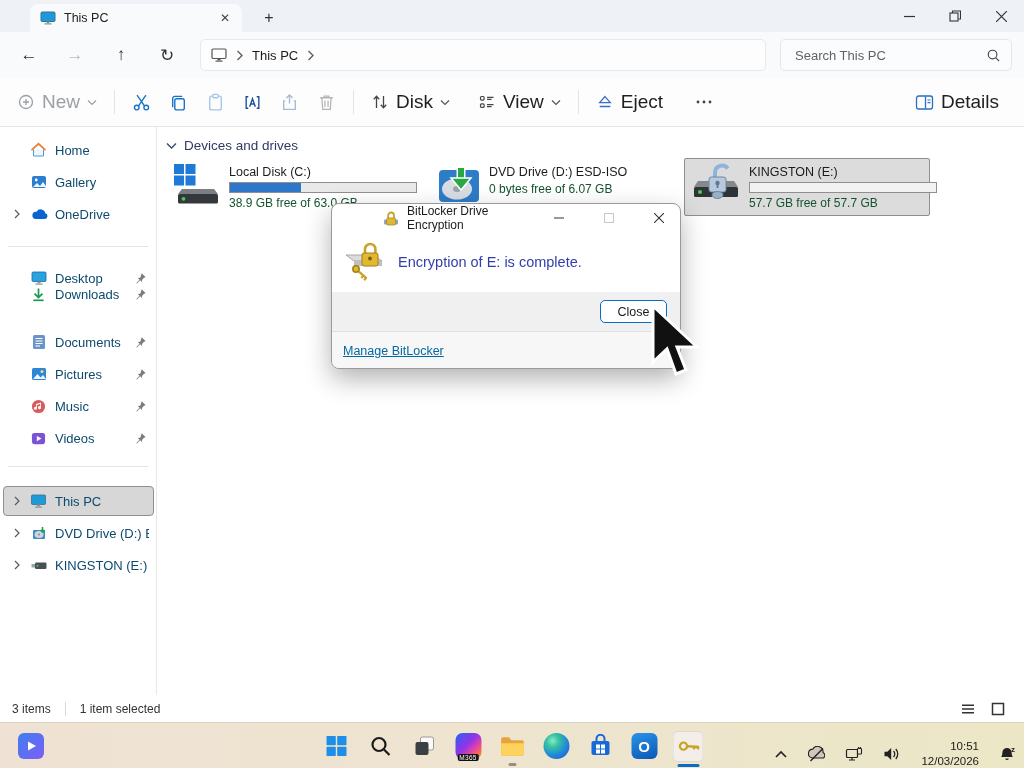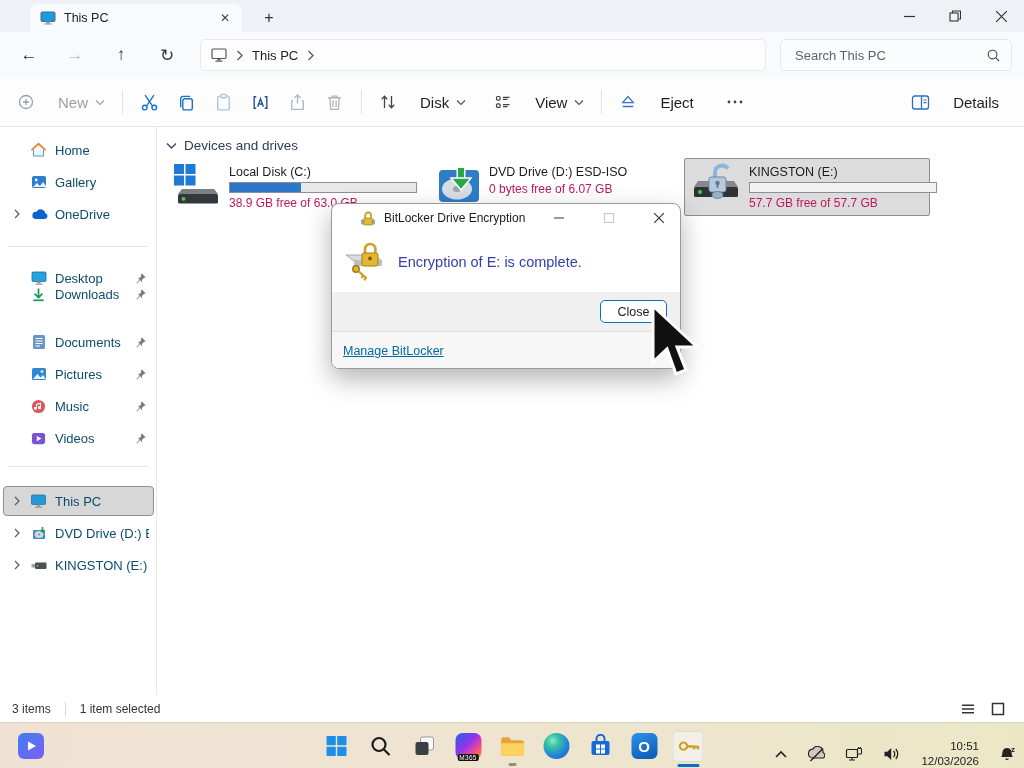--- a/index.html
+++ b/index.html
@@ -21,21 +21,21 @@
   .navbtn { width:34px; height:34px; display:flex; align-items:center; justify-content:center; font-size:17px; color:#333; margin-left:12px; border-radius:5px; }
   .navbtn.disabled { color:#b9bdc2; }
   .addressbar { position:absolute; left:200px; top:7px; width:566px; height:32px; background:#fdfdfe; border:1px solid #e6e9ed; border-radius:5px; display:flex; align-items:center; padding:0 10px; gap:9px; }
   .crumb { font-size:13px; color:#1b1b1b; }
   .searchbox { position:absolute; left:780px; top:7px; width:232px; height:32px; background:#fbfcfd; border:1px solid #e4e7ea; border-radius:5px; display:flex; align-items:center; padding:0 10px 0 14px; }
   .searchbox input { flex:1; border:none; outline:none; background:transparent; font-family:"Liberation Sans",sans-serif; font-size:13px; color:#1b1b1b; }
   .searchbox input::placeholder { color:#5f6368; }
 
   .toolbar { position:absolute; left:0; top:78px; width:100%; height:49px; background:#fdfdfe; border-bottom:1px solid #e4e6e8; display:flex; align-items:center; }
   .tbtn { display:flex; align-items:center; gap:7px; padding:6px 9px; border-radius:5px; }
-  .tbtn .lbl { font-size:15px; color:#1f1f1f;margin-left:16px; }
+  .tbtn .lbl { font-size:19px; color:#1f1f1f; }
   .tbtn.disabled .lbl { color:#9aa0a6; }
   .tsep { width:1px; height:24px; background:#e1e3e6; margin:0 8px; }
   .chev { display:inline-block; }
 
   
   .sidebar { position:absolute; left:0; top:127px; width:157px; height:568px; background:#fff; border-right:1px solid #e8e8e8; }
   .srow { position:absolute; left:3px; width:151px; height:30px; display:flex; align-items:center; gap:7px; padding:0 4px 0 8px; border-radius:4px; border:1px solid transparent; }
   .srow .exp { width:10px; display:flex; justify-content:center; }
   .srow .sic { width:19px; display:flex; justify-content:center; }
   .srow .slbl { flex:1; font-size:13px; color:#0c4a6e; white-space:nowrap; overflow:hidden; }
@@ -45,30 +45,30 @@
 
   .content { position:absolute; left:158px; top:127px; width:866px; height:568px; background:#fff; }
   .grouphdr { position:absolute; left:8px; top:11px; display:flex; align-items:center; gap:7px; }
   .grouphdr .gtxt { font-size:13.5px; color:#2e3a60; }
   .tile { position:absolute; top:31px; height:58px; display:flex; align-items:flex-start; gap:8px; padding:4px 6px; border:1px solid transparent; border-radius:2px; }
   .tile.selected { background:#dcdcdc; border-color:#8f8f8f; }
   .tcol { display:flex; flex-direction:column; gap:3px; padding-top:2px; }
   .tname { font-size:12.5px; color:#1b1b1b; }
   .tbar { width:188px; height:11px; border:1px solid #8f8f8f; background:#e9e9e9; }
   .tbar .fill { height:100%; background:#2e76c8; }
-  .tinfo { font-size:12px; color:#be185d; }
+  .tinfo { font-size:12px; color:#14532d; }
 
   .statusbar { position:absolute; left:0; top:695px; width:100%; height:27px; background:#fff; display:flex; align-items:center; padding:0 12px; gap:14px; }
   .statusbar .stxt { font-size:12px; color:#333; }
   .ssplit { width:1px; height:14px; background:#d8d8d8; }
   .viewtoggles { margin-left:auto; display:flex; gap:14px; margin-right:6px; }
 
   
   .dialog { position:absolute; left:331px; top:203px; width:350px; height:166px; background:#fff; border:1px solid #9a9a9a; border-radius:8px; box-shadow:0 10px 26px rgba(0,0,0,.3); overflow:hidden; z-index:30; }
-  .dtitle { height:27px; display:flex; align-items:center; padding-left:28px; gap:8px; }
+  .dtitle { height:27px; display:flex; align-items:center; padding-left:12px; gap:8px;margin-left:39px; }
   .dtitle .dttxt { flex:1; font-size:12px; color:#1b1b1b; }
   .dctrl { width:42px; height:27px; display:flex; align-items:center; justify-content:center; }
   .dbody { height:61px; display:flex; align-items:center; padding:0 12px; gap:12px; }
   .dmsg { font-size:14.5px; color:#3340ac; }
   .dfoot { height:40px; background:#f0f0f0; display:flex; align-items:center; justify-content:flex-end; padding-right:13px; border-bottom:1px solid #e0e0e0; }
   .closebtn { width:67px; height:23px; background:#fff; border:1px solid #0a6cc6; border-radius:5px; font-family:"Liberation Sans",sans-serif; font-size:12.5px; color:#1b1b1b; }
   .dlink { height:37px; background:#f7f7f7; display:flex; align-items:center; padding-left:11px; }
   .dlink a { font-size:12.5px; color:#0369a1; text-decoration:underline; }
 
   

